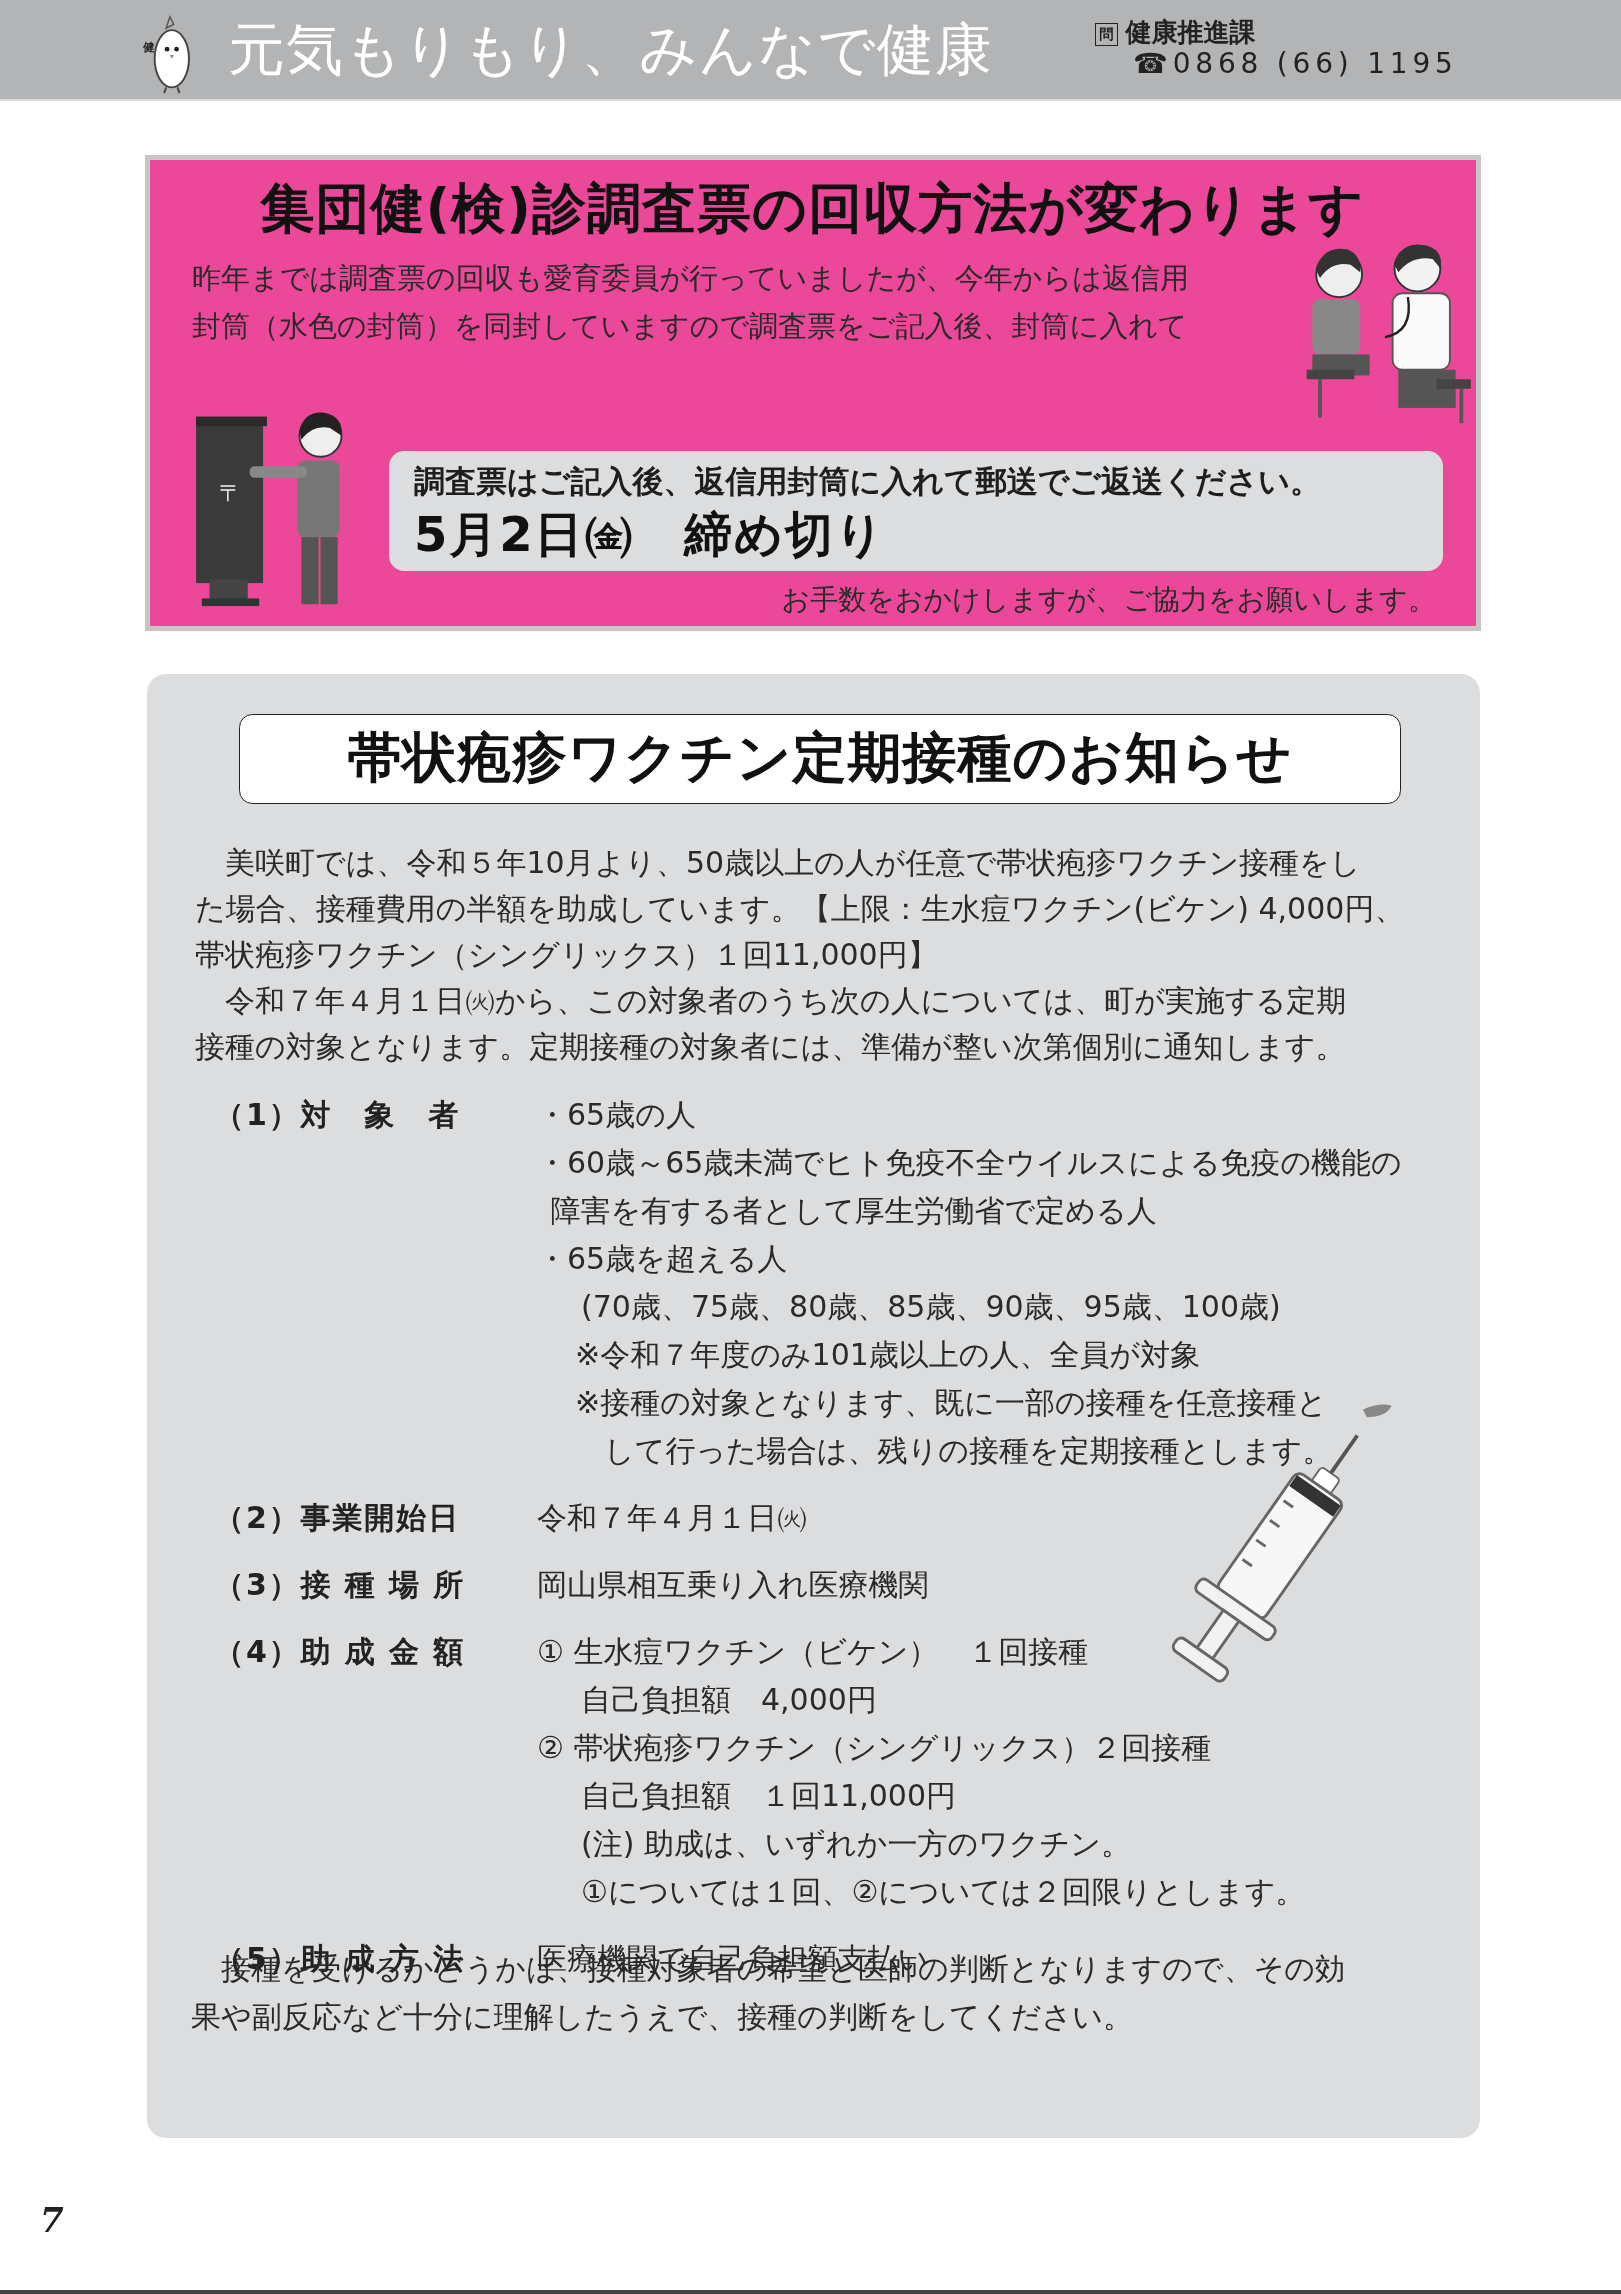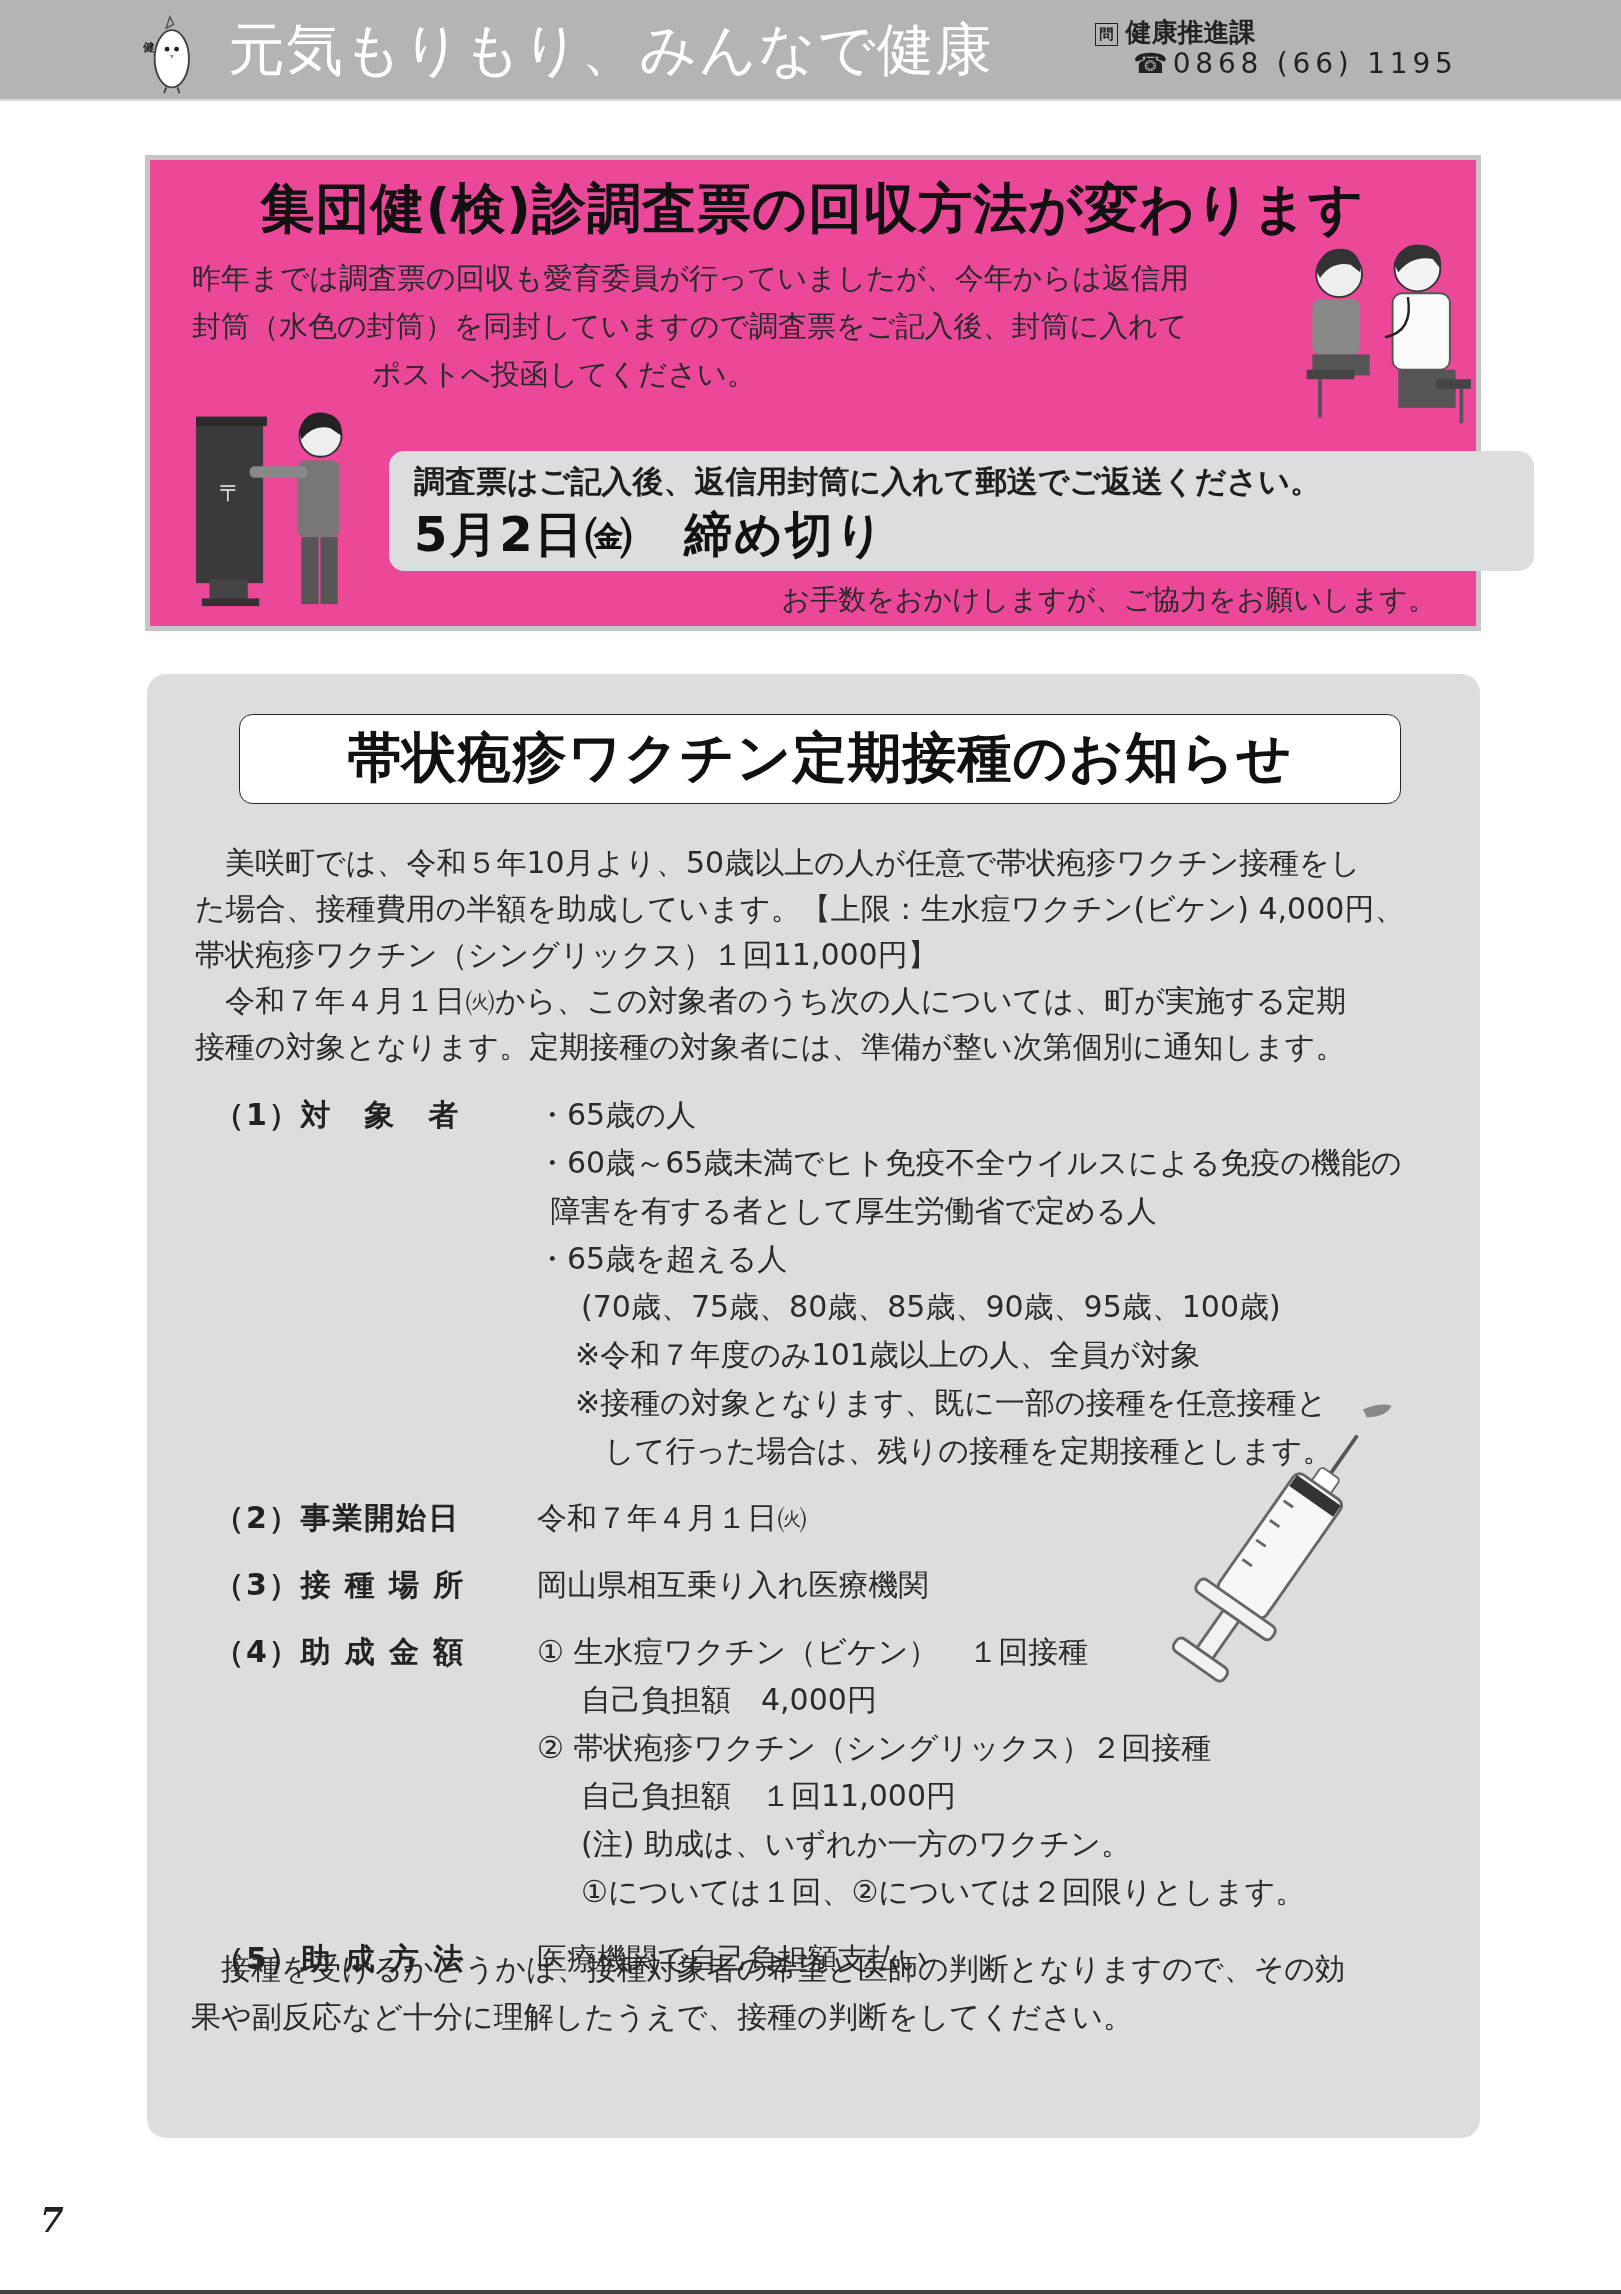--- a/index.html
+++ b/index.html
@@ -19,21 +19,21 @@
   .contact-dept .toi { display:inline-block; width:21px; height:21px; border:1.9px solid #222; font-size:14.3px; line-height:21px; text-align:center; margin-right:7.6px; vertical-align:1.9px; }
   .contact-tel { font-size:28px; color:#222; letter-spacing:4.8px; padding-left:38px; line-height:32.5px; white-space:nowrap; }
 
   
   .box1 { left:145px; top:155px; width:1336px; height:476px; border:5.7px solid #c6c6c6; box-sizing:border-box; background:#ec4899; }
   .s1-title { left:0; top:13.4px; width:1325px; text-align:center; font-size:54px; font-weight:bold; color:#111; white-space:nowrap; letter-spacing:1px; }
   .s1-body { left:42px; top:94px; width:1243px; font-size:29px; line-height:48px; color:#2a2a2a; }
   .s1-body .line { white-space:nowrap; }
   .post-illus { left:46px; top:247px; width:182px; height:201px; }
   .doctor-illus { left:1143px; top:76px; width:182px; height:191px; }
-  .callout { left:239px; top:291px; width:1145px; height:120px; background:#dcdddf; border-radius:15.3px; }
+  .callout { left:239px; top:291px; width:1054px; height:120px; background:#dcdddf; border-radius:15.3px; }
   .callout-line1 { left:25px; top:9.6px; font-size:31px; font-weight:bold; color:#1e1e1e; white-space:nowrap; }
   .callout-line2 { left:25px; top:52px; font-size:48px; font-weight:bold; color:#111; white-space:nowrap; letter-spacing:1.9px; }
   .s1-thanks { right:40px; top:421px; font-size:28px; color:#2a2a2a; white-space:nowrap; }
 
   
   .box2 { left:147px; top:674px; width:1333px; height:1464px; background:#dcdddf; border-radius:19px; }
   .s2-titlebox { left:92px; top:40px; width:1162px; height:90px; background:#fff; border:1.9px solid #222; border-radius:13.4px; box-sizing:border-box; }
   .s2-title { width:100%; text-align:center; font-size:54px; font-weight:bold; color:#111; line-height:86px; white-space:nowrap; letter-spacing:1px; }
   .s2-intro { left:48px; top:166px; width:1262px; font-size:30px; line-height:46px; color:#2a2a2a; }
   .s2-intro .line { white-space:nowrap; }
@@ -74,21 +74,20 @@
     <div class="contact-dept"><span class="toi">問</span><span>健康推進課</span></div>
     <div class="contact-tel"><span>☎</span><span>0868 (66) 1195</span></div>
   </div>
 </div>
 
 <div class="abs box1">
   <div class="abs s1-title">集団健(検)診調査票の回収方法が変わります</div>
   <div class="abs s1-body">
     <div class="line">昨年までは調査票の回収も愛育委員が行っていましたが、今年からは返信用</div>
     <div class="line">封筒（水色の封筒）を同封していますので調査票をご記入後、封筒に入れて</div>
-    <div class="line" style="padding-left:180px">ポストへ投函してください。</div>
   </div>
 
   <svg class="abs doctor-illus" viewBox="0 0 190 200">
     <circle cx="48" cy="40" r="24" fill="#eee" stroke="#333" stroke-width="2"></circle>
     <path d="M24 36 Q30 10 56 14 Q72 20 70 38 L60 30 Q40 26 28 44 Z" fill="#333"></path>
     <rect x="20" y="66" width="50" height="58" rx="8" fill="#888"></rect>
     <rect x="20" y="124" width="60" height="22" fill="#555"></rect>
     <rect x="14" y="140" width="50" height="10" fill="#444"></rect>
     <line x1="28" y1="150" x2="28" y2="190" stroke="#555" stroke-width="4"></line>
     <circle cx="130" cy="34" r="24" fill="#f2f2f2" stroke="#333" stroke-width="2"></circle>

